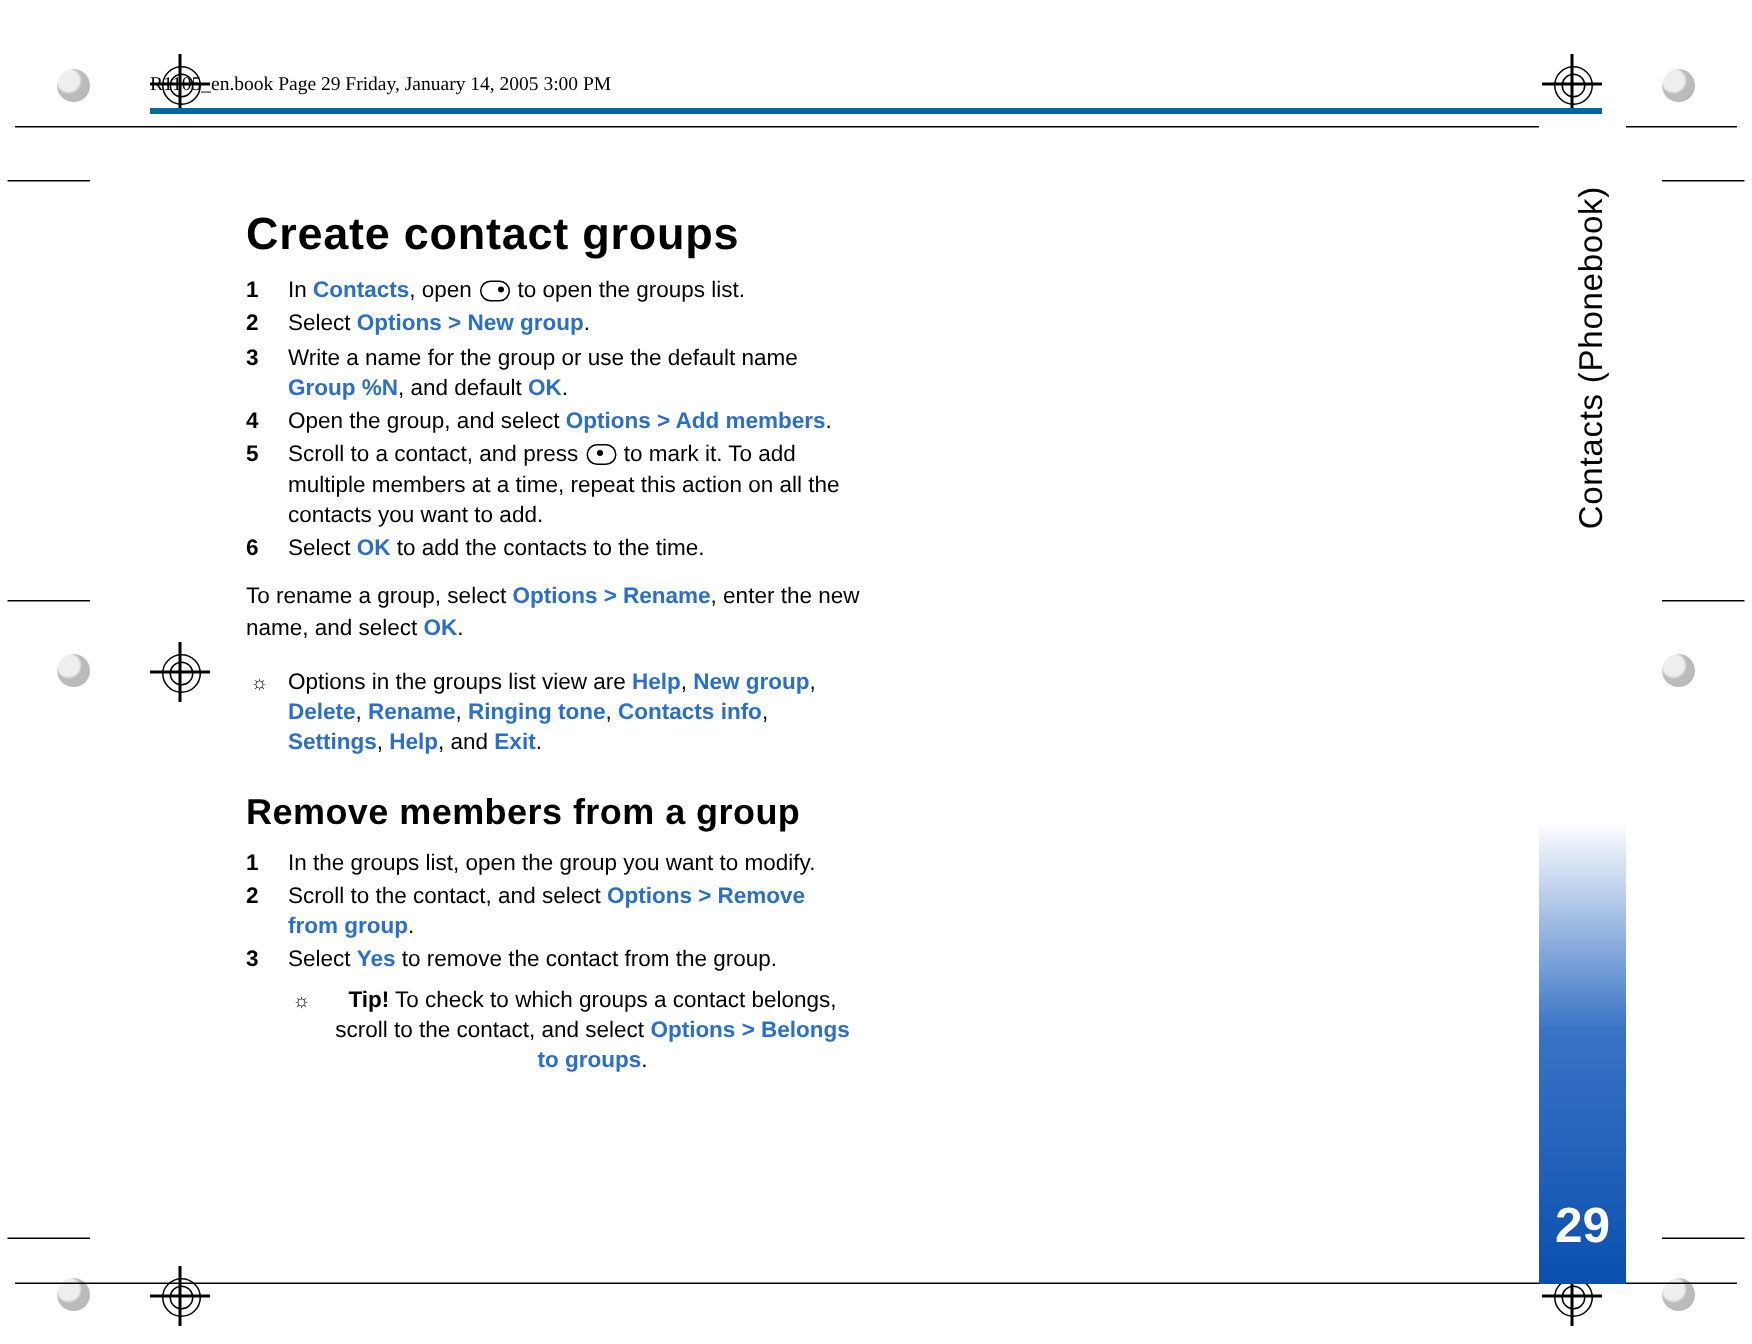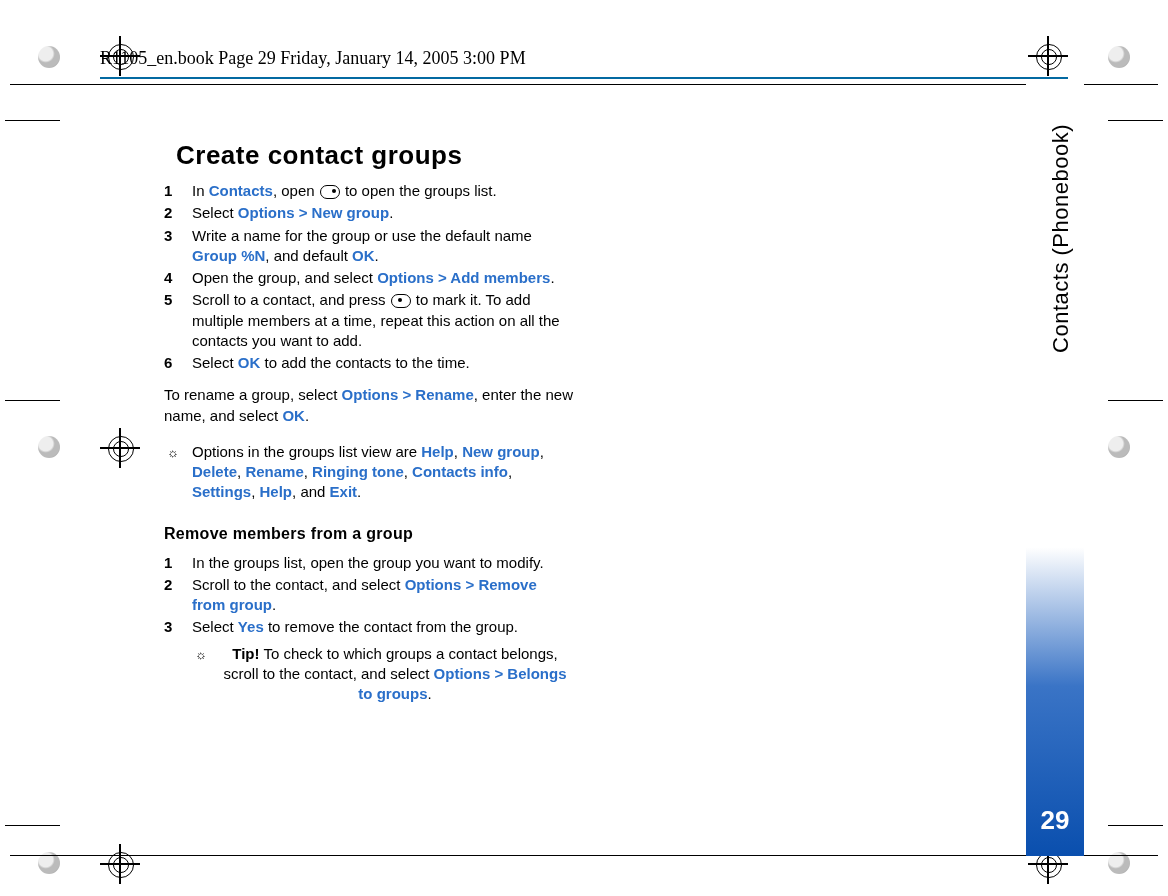--- a/index.html
+++ b/index.html
@@ -47,23 +47,23 @@
     position: absolute;
     left: 13px; top: 13px; width: 14px; height: 14px;
     border: 1px solid #000; border-radius: 50%;
   }
 
   
   .header-bar {
     position: absolute;
     left: 100px; right: 100px;
     top: 48px;
-    border-bottom: 2px solid #0369a1;
+    border-bottom: 4px solid #0369a1;
     font-family: "Times New Roman", Times, serif;
-    font-size: 18px;
+    font-size: 13px;
     padding-bottom: 8px;
   }
 
   
   .trim-line { position: absolute; background: #000; }
   .trim-top    { left: 10px; right: 10px; top: 84px; height: 1px; }
   .trim-bottom { left: 10px; right: 10px; bottom: 40px; height: 1px; }
 
   
   .tick { position:absolute; background:#000; }
@@ -71,28 +71,28 @@
 
   
   .page {
     position: absolute;
     left: 164px;
     top: 140px;
     width: 410px;
   }
 
   h1 {
-    font-size: 26px;
+    font-size: 30px;
     font-weight: bold;
-    margin: 0 0 10px 12px;
+    margin: 0 0 10px 0;
     letter-spacing: 0.5px;
     font-family: "Trebuchet MS", "Lucida Sans", Arial, sans-serif;
   }
   h2 {
-    font-size: 16px;
+    font-size: 24px;
     font-weight: bold;
     margin: 22px 0 10px 0;
     letter-spacing: 0.3px;
     font-family: "Trebuchet MS", "Lucida Sans", Arial, sans-serif;
   }
 
   ol { margin: 0; padding: 0; list-style: none; }
   ol > li {
     display: flex;
     align-items: flex-start;
@@ -188,21 +188,21 @@
     transform: rotate(180deg);
     letter-spacing: 0.5px;
     font-family: "Trebuchet MS", "Lucida Sans", Arial, sans-serif;
   }
   .side-pagenum {
     position:absolute;
     right: 0; left: 0;
     bottom: 20px;
     text-align:center;
     color:#fff;
-    font-size: 26px;
+    font-size: 33px;
     font-weight: bold;
     font-family: "Trebuchet MS", Arial, sans-serif;
   }
 
 </style>
 </head>
 <body>
 
 <div class="reg" style="left:38px; top:46px;">
     <div class="ball"></div>

